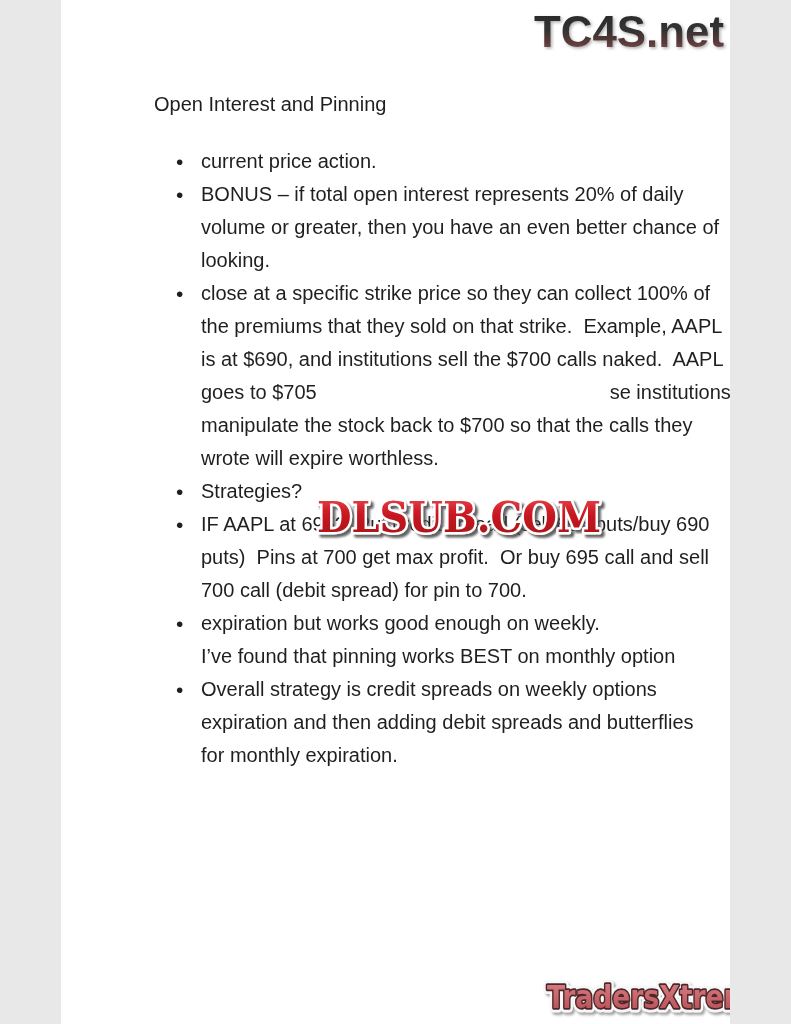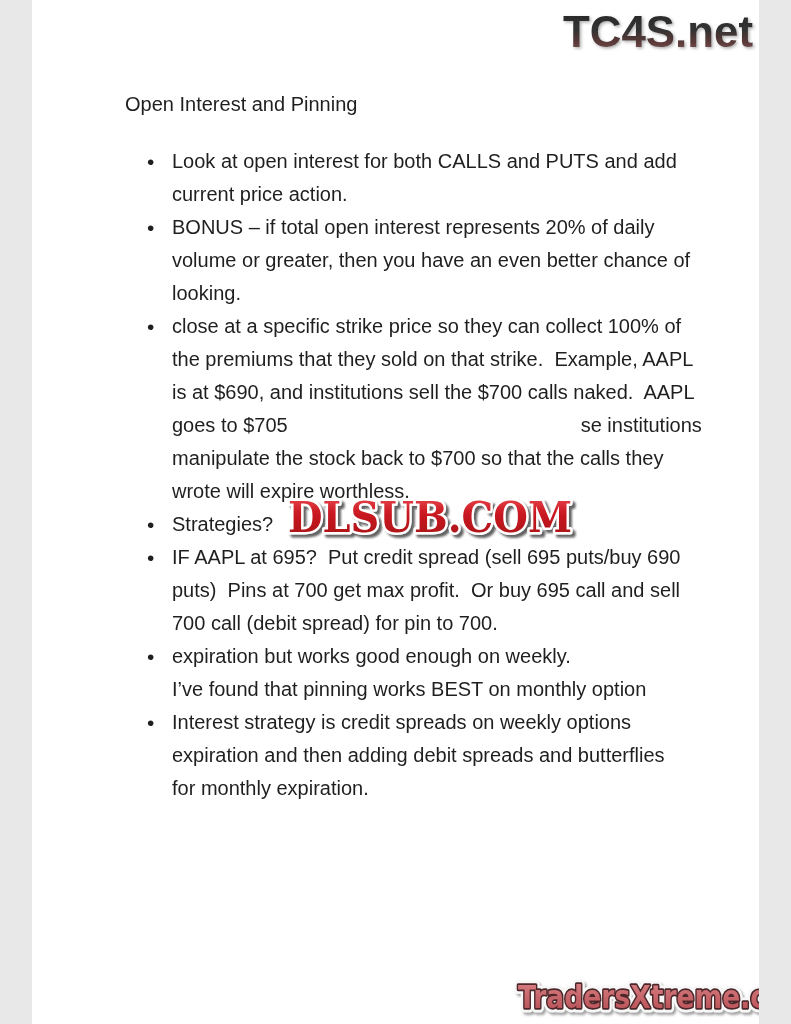--- a/index.html
+++ b/index.html
@@ -1,18 +1,18 @@
 <!DOCTYPE html>
 <html><head>
 <meta charset="utf-8">
 <style>
   html,body { margin:0; padding:0; background:#e8e8e8; }
   .page {
     position:relative;
-    width:727px; height:1024px;
+    width:669px; height:1024px;
     margin:0 auto;
     background:#ffffff;
     overflow:hidden;
     font-family:"Liberation Sans", sans-serif;
     color:#1f1f1f;
   }
 
   
   .tc4s-logo { position:absolute; top:3px; right:1px; width:200px; height:55px; }
 
@@ -54,21 +54,20 @@
         <feDropShadow dx="1.5" dy="1.5" stdDeviation="1.4" flood-color="#9a9a9a" flood-opacity="0.8"></feDropShadow>
       </filter>
     </defs>
     <text x="100" y="44" text-anchor="middle" textLength="190" lengthAdjust="spacingAndGlyphs" font-family="Liberation Sans, sans-serif" font-weight="bold" font-size="45" fill="url(#tc4sGrad)" filter="url(#tc4sShadow)">TC4S.net</text>
   </svg>
 
   <div class="content">
     <h1 class="doc-title">Open Interest and Pinning</h1>
     <ul class="bullets">
         <li>
-          <div class="tline">Look at open interest for both CALLS and PUTS and add</div>
           <div class="tline">current price action.</div>
         </li>
         <li>
           <div class="tline">BONUS – if total open interest represents 20% of daily</div>
           <div class="tline">volume or greater, then you have an even better chance of</div>
           <div class="tline">looking.</div>
         </li>
         <li>
           <div class="tline">close at a specific strike price so they can collect 100% of</div>
           <div class="tline">the premiums that they sold on that strike.  Example, AAPL</div>
@@ -83,21 +82,21 @@
         <li>
           <div class="tline">IF AAPL at 695?  Put credit spread (sell 695 puts/buy 690</div>
           <div class="tline">puts)  Pins at 700 get max profit.  Or buy 695 call and sell</div>
           <div class="tline">700 call (debit spread) for pin to 700.</div>
         </li>
         <li>
           <div class="tline">expiration but works good enough on weekly.</div>
           <div class="tline">I’ve found that pinning works BEST on monthly option</div>
         </li>
         <li>
-          <div class="tline">Interest strategy is credit spreads on weekly options</div>
+          <div class="tline">Overall strategy is credit spreads on weekly options</div>
           <div class="tline">expiration and then adding debit spreads and butterflies</div>
           <div class="tline">for monthly expiration.</div>
         </li>
       </ul>
   </div>
 
   <svg class="watermark" viewBox="0 0 300 54">
     <defs>
       <linearGradient id="dlsubGrad" x1="0" y1="0" x2="0" y2="1">
         <stop offset="0%" stop-color="#ef5057"></stop>

